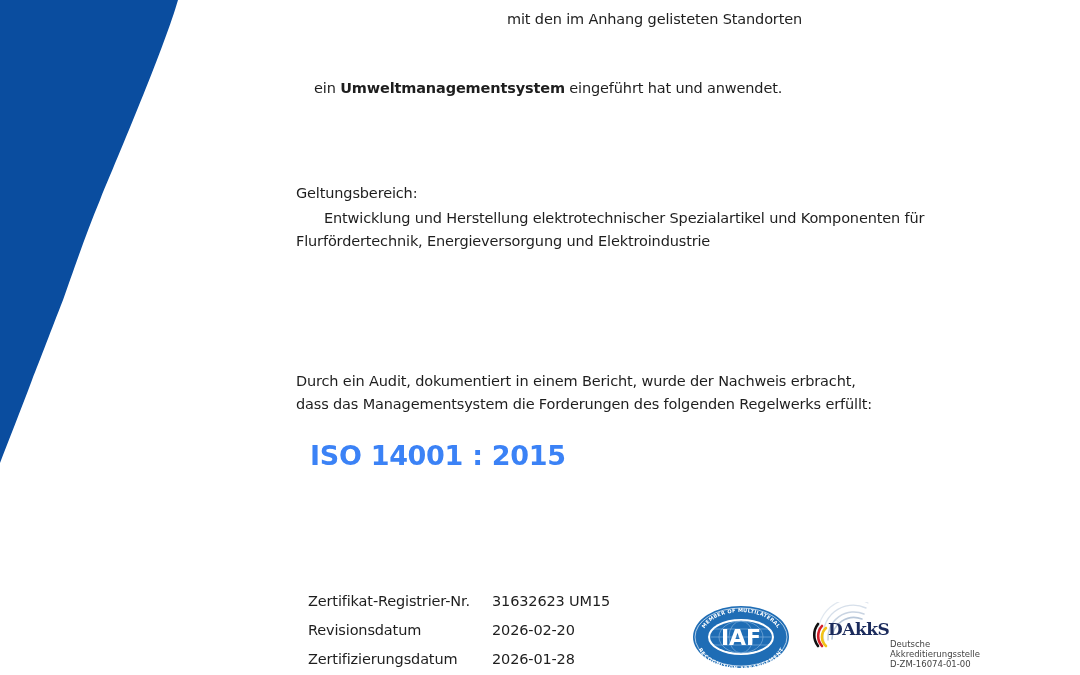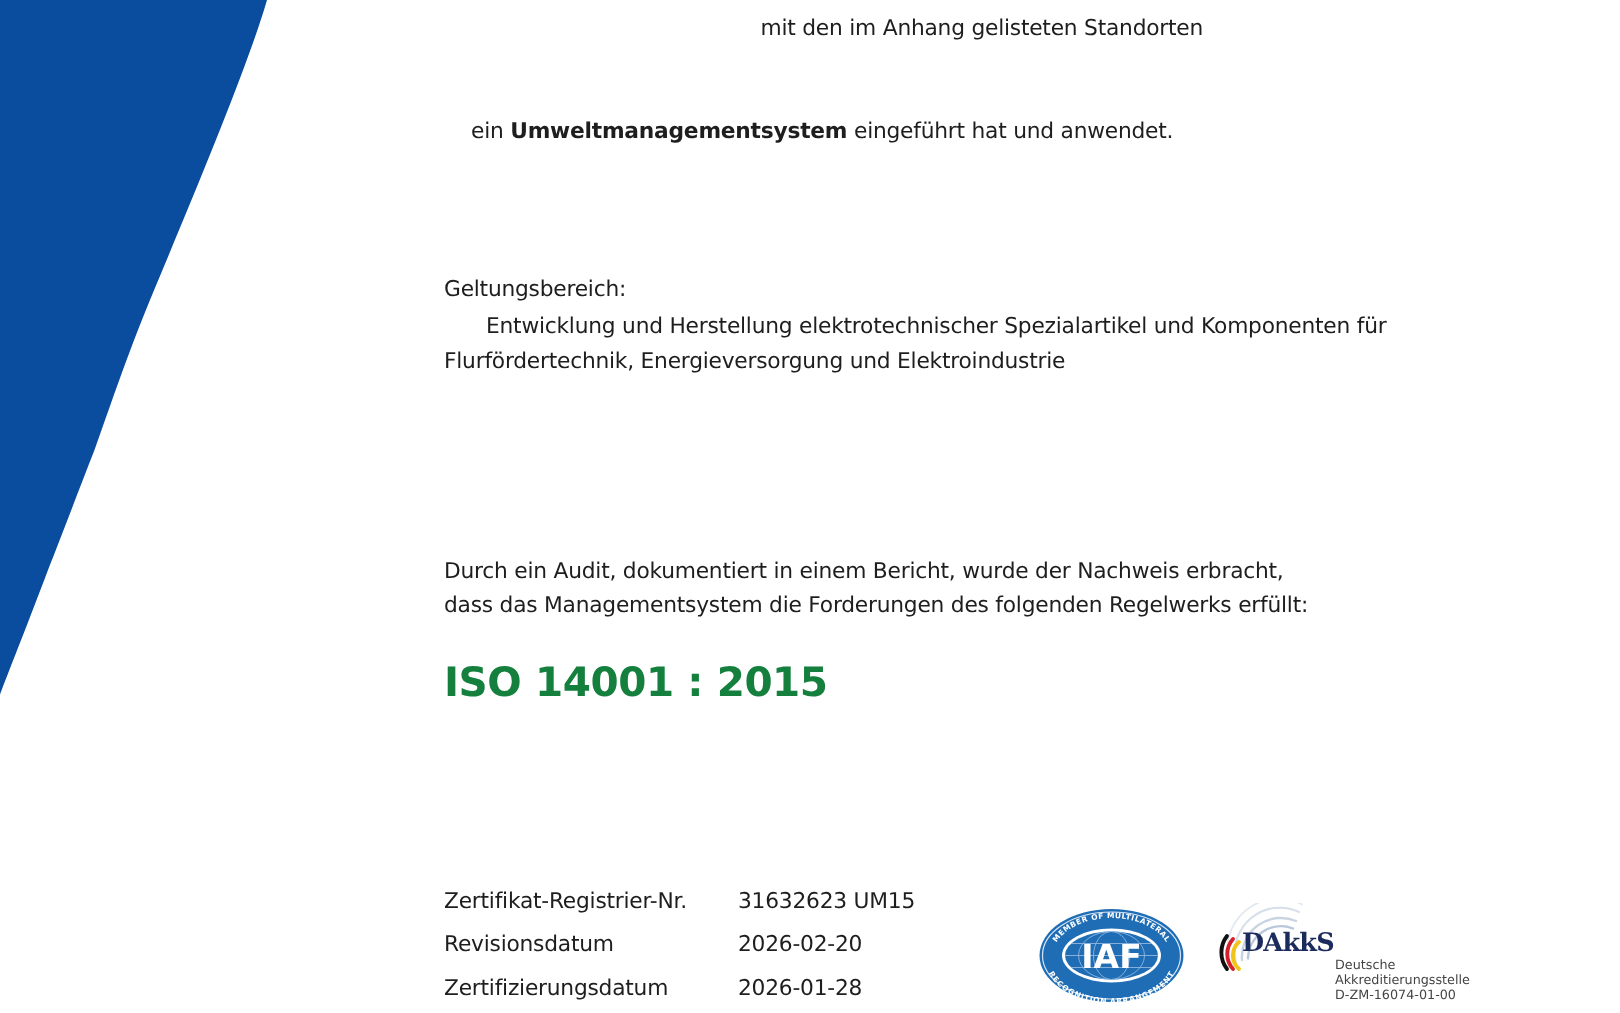--- a/index.html
+++ b/index.html
@@ -26,43 +26,43 @@
       position: absolute;
       font-size: 14.5px;
       line-height: 24px;
       white-space: nowrap;
       letter-spacing: -0.15px;
       color: #1e1e1e;
     }
     .txt b { font-weight: bold; }
     .standard {
       position: absolute;
-      left: 296px;
+      left: 310px;
       top: 440px;
       font-size: 27px;
       font-weight: bold;
       letter-spacing: -0.3px;
-      color: #15803d;
+      color: #3b82f6;
       white-space: nowrap;
     }
     .meta {
       position: absolute;
       left: 296px;
       top: 589px;
     }
     .meta-row {
       position: relative;
       height: 29px;
       font-size: 14.5px;
       line-height: 24px;
       white-space: nowrap;
       letter-spacing: -0.15px;
       color: #1e1e1e;
     }
-    .meta-row .label { position: absolute; left: 0; }
+    .meta-row .label { position: absolute; left: 12px; }
     .meta-row .value { position: absolute; left: 196px; }
     .iaf {
       position: absolute;
       left: 692px;
       top: 605px;
       width: 98px;
       height: 64px;
     }
     .dakks {
       position: absolute;

